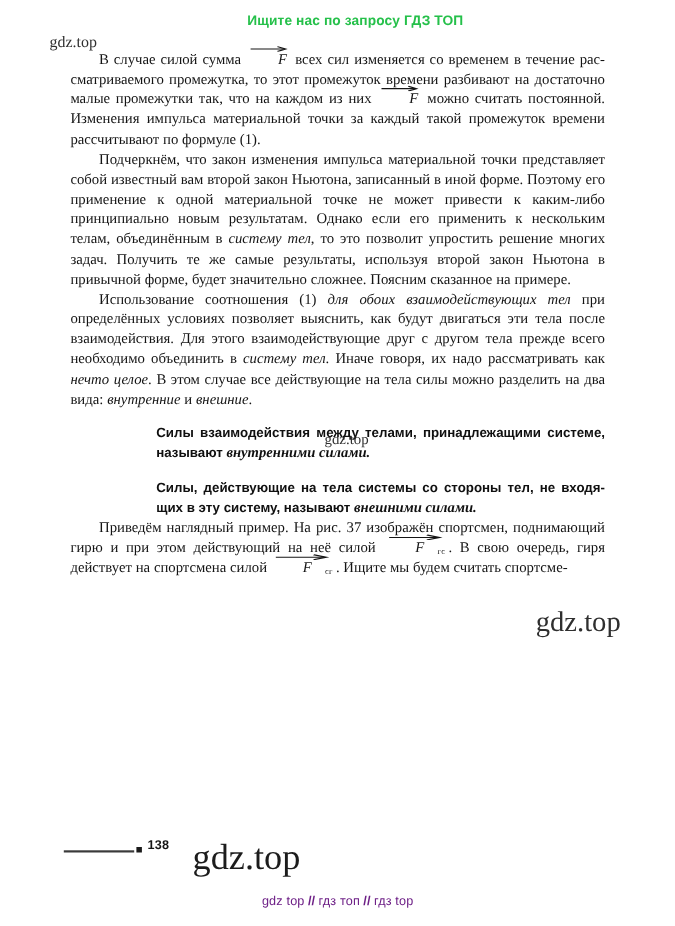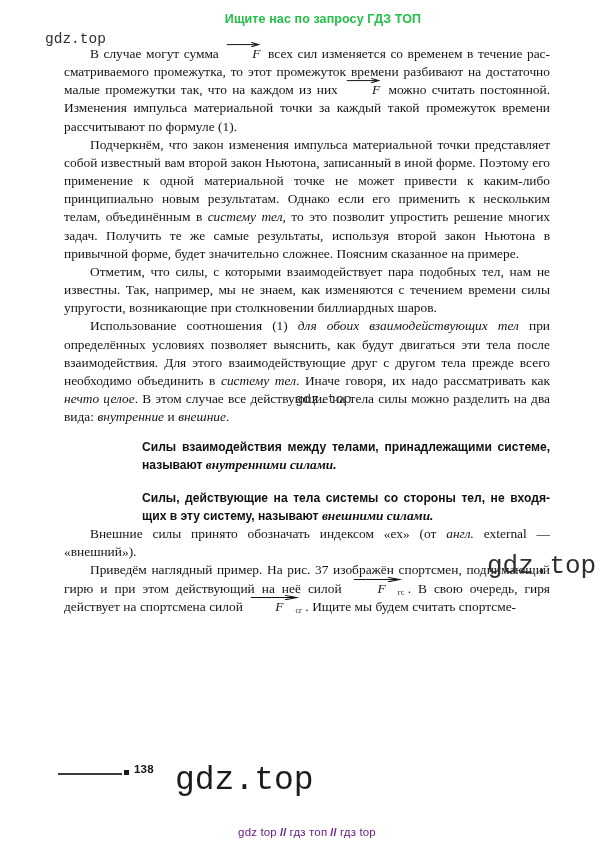--- a/index.html
+++ b/index.html
@@ -151,88 +151,83 @@
     position: absolute;
     left: 0;
     top: 814px;
     width: 614px;
     text-align: center;
     font-family: "Liberation Sans", "DejaVu Sans", sans-serif;
     font-size: 11.5px;
     color: #6d1f86;
     letter-spacing: 0.15px;
     white-space: nowrap;
-    margin-top: 12px;
   }
   .footer-links .sep {
     color: #6d1f86;
     padding: 0 3px;
     font-weight: 600;
   }
 
   
   .wm {
     position: absolute;
-    font-family: Liberation Mono, monospace;
+    font-family: Liberation Serif, serif;
     color: #2f2f2f;
     white-space: nowrap;
     pointer-events: none;
   }
   .wm-tl   { left: 45px;  top: 31px;  font-size: 14.5px; }
   .wm-mid  { left: 295px; top: 392px; font-size: 13.5px; }
   .wm-right{ left: 487px; top: 551px; font-size: 26px; }
   .wm-big  { left: 175px; top: 762px; font-size: 33px; color: #1c1c1c; }
 </style>
 </head>
 <body>
 
 <div class="promo-header">Ищите нас по запросу ГДЗ ТОП</div>
 
 <div class="page">
 
   <div class="content">
 
     <p class="para">
-      <span>В случае могут сумма</span>
+      <span>В случае силой сумма</span>
       <span class="vec"><svg class="arr" viewBox="0 0 20 6" preserveAspectRatio="none" aria-hidden="true">
             <line x1="1" y1="3.6" x2="18" y2="3.6" stroke="#141414" stroke-width="1"></line>
             <polyline points="14.5,1.4 18.6,3.6 14.5,5.8" fill="none" stroke="#141414" stroke-width="1"></polyline>
           </svg><span>F</span></span>
       <span>всех сил изменяется со временем в течение рас­сматриваемого промежутка, то этот промежуток времени разбивают на до­статочно малые промежутки так, что на каждом из них</span>
       <span class="vec"><svg class="arr" viewBox="0 0 20 6" preserveAspectRatio="none" aria-hidden="true">
             <line x1="1" y1="3.6" x2="18" y2="3.6" stroke="#141414" stroke-width="1"></line>
             <polyline points="14.5,1.4 18.6,3.6 14.5,5.8" fill="none" stroke="#141414" stroke-width="1"></polyline>
           </svg><span>F</span></span>
       <span>можно считать по­стоянной. Изменения импульса материальной точки за каждый такой про­межуток времени рассчитывают по формуле (1).</span>
     </p>
 
 
     <p class="para">
       <span>Подчеркнём, что закон изменения импульса материальной точки пред­ставляет собой известный вам второй закон Ньютона, записанный в иной форме. Поэтому его применение к одной материальной точке не может привести к каким-либо принципиально новым результатам. Однако если его применить к нескольким телам, объединённым в </span><i>систему тел</i><span>, то это позволит упростить решение многих задач. Получить те же самые резуль­таты, используя второй закон Ньютона в привычной форме, будет значи­тельно сложнее. Поясним сказанное на примере.</span>
     </p>
 
 
-    <p class="para">Отметим, что силы, с которыми взаимодействует пара подобных тел, нам не известны. Так, например, мы не знаем, как изменяются с течением време­ни силы упругости, возникающие при столкновении биллиардных шаров.</p>
 
     <p class="para">
       <span>Использование соотношения (1) </span><i>для обоих взаимодействующих тел</i><span> при определённых условиях позволяет выяснить, как будут двигаться эти тела после взаимодействия. Для этого взаимодействующие друг с другом те­ла прежде всего необходимо объединить в </span><i>систему тел</i><span>. Иначе говоря, их надо рассматривать как </span><i>нечто целое</i><span>. В этом случае все действующие на те­ла силы можно разделить на два вида: </span><i>внутренние</i><span> и </span><i>внешние</i><span>.</span>
     </p>
 
     <div class="defs">
       <div class="def-block">
         <span>Силы взаимодействия между телами, принадлежащими систе­ме, называют </span><i>внутренними силами.</i>
       </div>
       <div class="def-block">
         <span>Силы, действующие на тела системы со стороны тел, не входя­щих в эту систему, называют </span><i>внешними силами.</i>
       </div>
     </div>
 
-    <p class="para after-defs">
-      <span>Внешние силы принято обозначать индексом «ex» (от </span><i>англ.</i><span> external — «внешний»).</span>
-    </p>
 
     <p class="para">
       <span>Приведём наглядный пример. На рис. 37 изображён спортсмен, подни­мающий гирю и при этом действующий на неё силой</span>
       <span class="vec"><svg class="arr" viewBox="0 0 20 6" preserveAspectRatio="none" aria-hidden="true">
             <line x1="1" y1="3.6" x2="17" y2="3.6" stroke="#141414" stroke-width="1"></line>
             <polyline points="13.5,1.4 17.6,3.6 13.5,5.8" fill="none" stroke="#141414" stroke-width="1"></polyline>
           </svg><span>F</span><sub>гс</sub></span><span>. В свою очередь, гиря действует на спортсмена силой</span>
       <span class="vec"><svg class="arr" viewBox="0 0 20 6" preserveAspectRatio="none" aria-hidden="true">
             <line x1="1" y1="3.6" x2="17" y2="3.6" stroke="#141414" stroke-width="1"></line>
             <polyline points="13.5,1.4 17.6,3.6 13.5,5.8" fill="none" stroke="#141414" stroke-width="1"></polyline>

